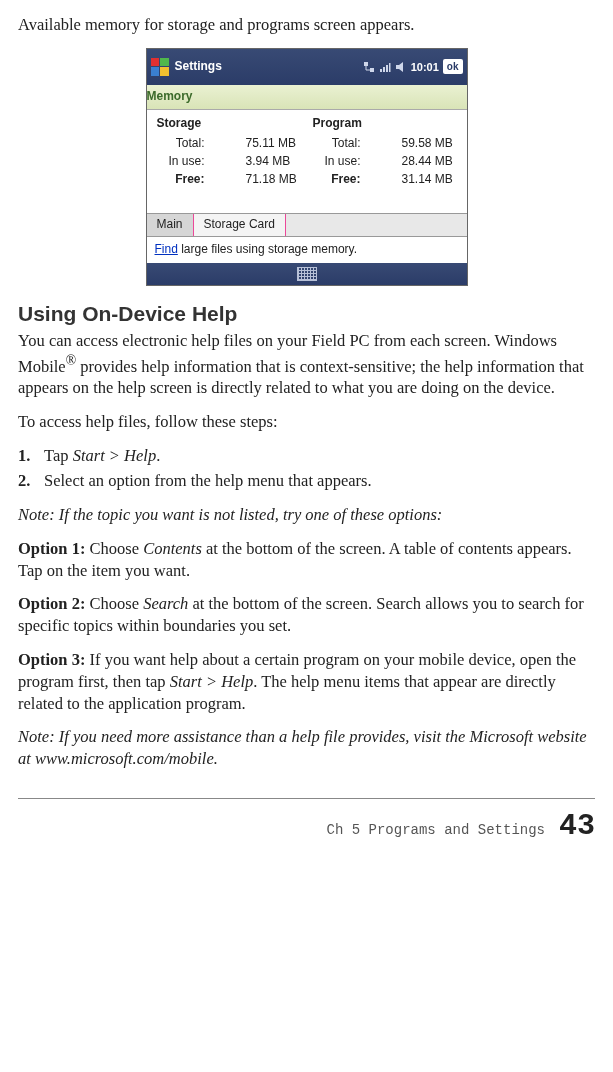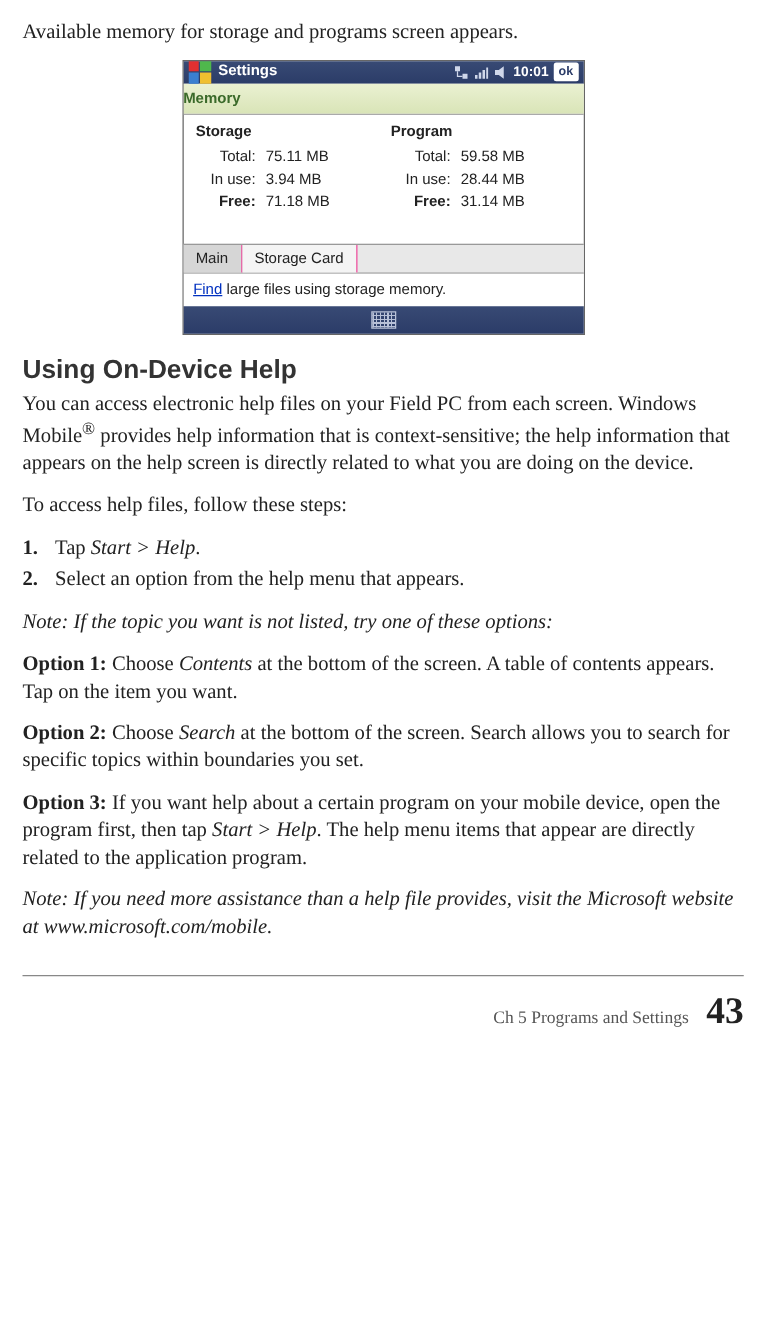--- a/index.html
+++ b/index.html
@@ -21,21 +21,22 @@
     border: 1px solid #666;
     background: #fff;
     font-family: Tahoma, Verdana, sans-serif;
     font-size: 12px;
     text-align: left;
   }
   .titlebar {
     background: linear-gradient(#384a74, #2b3c68);
     color: #fff;
     display: flex;
-    height: 18px;
+    align-items: center;
+    height: 36px;
     padding: 0 4px;
     gap: 6px;
   }
   .titlebar .start-icon {
     width: 18px; height: 18px;
     display: grid; grid-template-columns: 1fr 1fr; grid-template-rows: 1fr 1fr;
     gap: 1px;
   }
   .start-icon span:nth-child(1){background:#e03030;}
   .start-icon span:nth-child(2){background:#4fb84c;}
@@ -53,21 +54,21 @@
     color:#3b6a2a; font-weight:bold;
     padding:4px 0;
     border-bottom:1px solid #aaa;
   }
   .memory-body { padding:6px 10px 24px 10px; }
   .mem-cols { display:flex; gap:12px; }
   .mem-col { flex:1; }
   .mem-col-title { font-weight:bold; margin-bottom:4px; }
   .mem-row { display:flex; justify-content:space-between; padding:1px 0; font-size:12px;}
   .mem-row .lbl { width:48px; text-align:right; }
-  .mem-row .val { flex:1; text-align:left; padding-left:8px;}
+  .mem-row .val { flex:1; text-align:left; padding-left:8px;margin-left:33px;}
   .mem-row.free .lbl { font-weight:bold; }
   .tabs {
     display:flex; border-top:1px solid #999; border-bottom:1px solid #999;
     background:#e8e8e8; font-size:12px;
   }
   .tab {
     padding:3px 10px; border-right:1px solid #ec4899;
     background:#f4f4f4;
   }
   .tab.inactive { background:#d6d6d6;}
@@ -93,21 +94,21 @@
   }
   p { margin: 0 0 12px 0; }
   ol.steps { margin:0 0 12px 0; padding-left: 0; list-style:none; }
   ol.steps li { margin:0 0 4px 0; padding-left:26px; position:relative;}
   ol.steps li .num { position:absolute; left:0; font-weight:bold; }
   .ital { font-style: italic; }
   .bold { font-weight: bold; }
   .footer {
     border-top:1px solid #888;
     margin-top:28px; padding:8px 0 16px 0;
-    font-family:Liberation Serif, serif;
+    font-family:Liberation Mono, monospace;
     font-size:14px;
     display:flex; justify-content:flex-end; align-items:baseline; gap:14px;
     color:#555;
   }
   .footer .pagenum { font-size:30px; font-weight:800; color:#222;}
 </style>
 </head>
 <body>
 
 <p class="intro">Available memory for storage and programs screen appears.</p>

